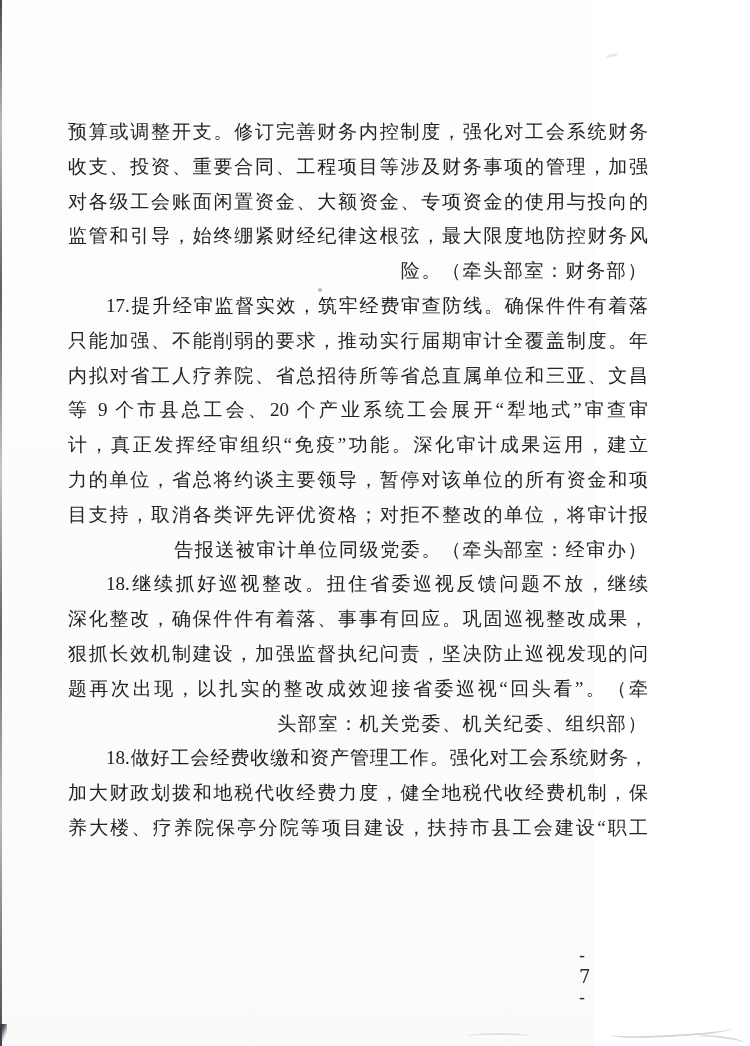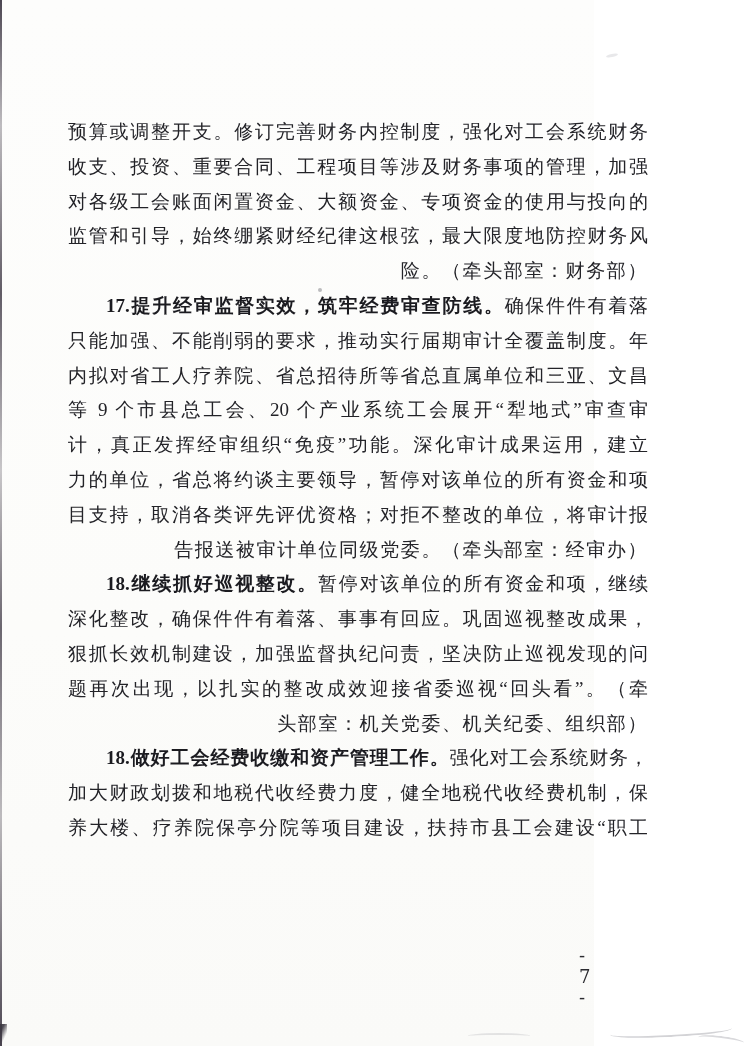--- a/index.html
+++ b/index.html
@@ -99,21 +99,21 @@
     text-align: right;
   }
   .j {
     white-space: normal;
     text-align: justify;
     text-align-last: justify;
     text-justify: inter-character;
   }
   .ind { text-indent: 38px; }
   .plain { letter-spacing: 1.6px; }
-  .b { font-weight: 700; color: #1b1b20; }
+  .b { font-weight: 400; color: #1b1b20; }
   .pagenum {
     position: absolute;
     left: 579px; top: 945px;
     font-size: 18px;
     letter-spacing: 4px;
     color: #2b2b30;
     font-family: "DejaVu Serif", "Liberation Serif", serif;
   }
 </style>
 </head>
@@ -132,21 +132,21 @@
 
     <div class="line j ind"><span class="b">17.提升经审监督实效，筑牢经费审查防线。</span><span>确保件件有着落</span></div>
     <div class="line j"><span>只能加强、不能削弱的要求，推动实行届期审计全覆盖制度。年</span></div>
     <div class="line j"><span>内拟对省工人疗养院、省总招待所等省总直属单位和三亚、文昌</span></div>
     <div class="line j"><span>等 9 个市县总工会、20 个产业系统工会展开“犁地式”审查审</span></div>
     <div class="line j"><span>计，真正发挥经审组织“免疫”功能。深化审计成果运用，建立</span></div>
     <div class="line j"><span>力的单位，省总将约谈主要领导，暂停对该单位的所有资金和项</span></div>
     <div class="line j"><span>目支持，取消各类评先评优资格；对拒不整改的单位，将审计报</span></div>
     <div class="line plain"><span>告报送被审计单位同级党委。（牵头部室：经审办）</span></div>
 
-    <div class="line j ind"><span class="b">18.继续抓好巡视整改。</span><span>暂停对该单位的所有资金和项，继续</span></div>
+    <div class="line j ind"><span class="b">18.继续抓好巡视整改。</span><span>扭住省委巡视反馈问题不放，继续</span></div>
     <div class="line j"><span>深化整改，确保件件有着落、事事有回应。巩固巡视整改成果，</span></div>
     <div class="line j"><span>狠抓长效机制建设，加强监督执纪问责，坚决防止巡视发现的问</span></div>
     <div class="line j"><span>题再次出现，以扎实的整改成效迎接省委巡视“回头看”。（牵</span></div>
     <div class="line plain"><span>头部室：机关党委、机关纪委、组织部）</span></div>
 
     <div class="line j ind"><span class="b">18.做好工会经费收缴和资产管理工作。</span><span>强化对工会系统财务，</span></div>
     <div class="line j"><span>加大财政划拨和地税代收经费力度，健全地税代收经费机制，保</span></div>
     <div class="line j"><span>养大楼、疗养院保亭分院等项目建设，扶持市县工会建设“职工</span></div>
   </div>
 

